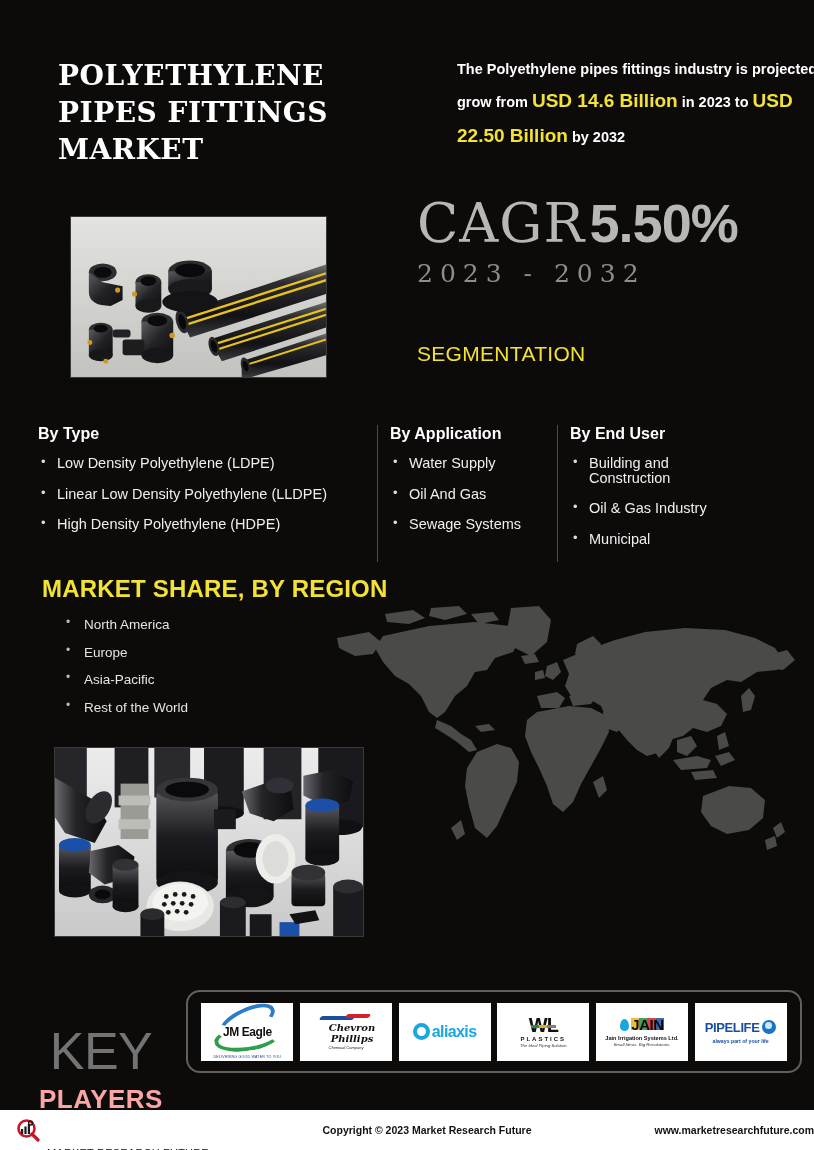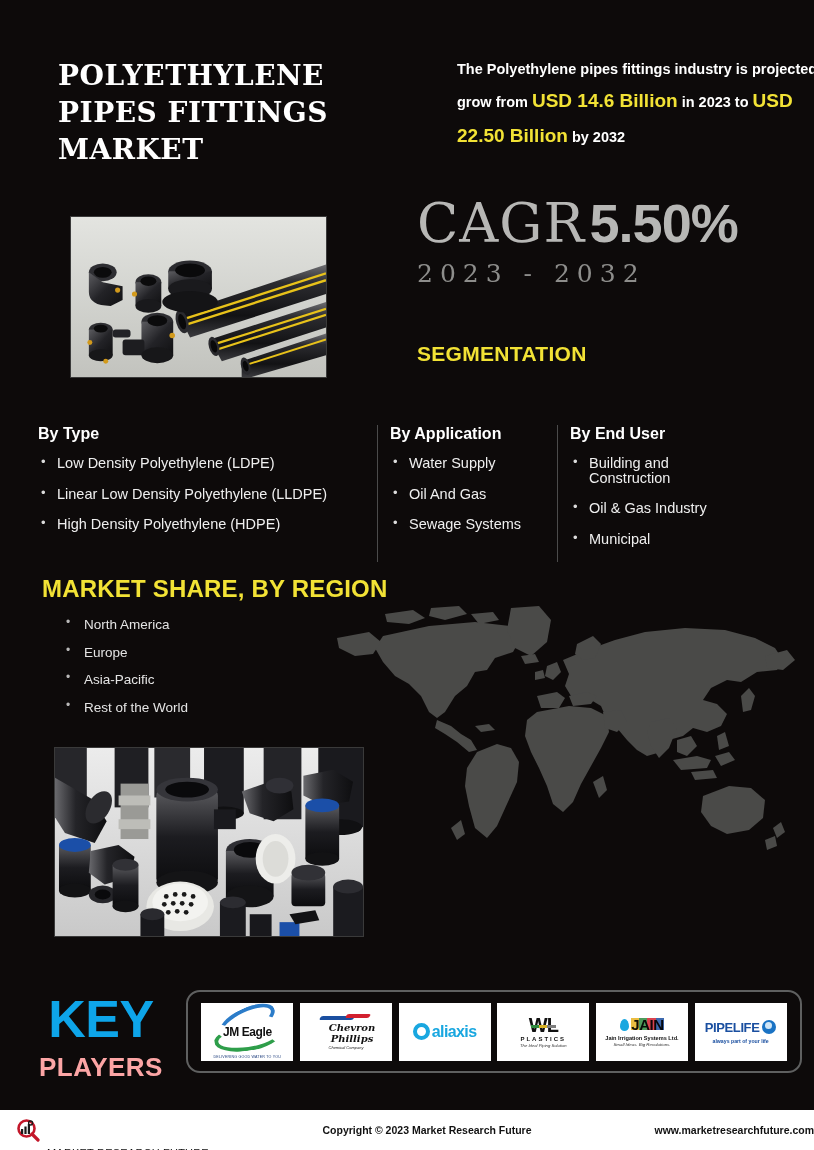--- a/index.html
+++ b/index.html
@@ -73,21 +73,21 @@
     font-size: 25px;
     color: #8d8d8b;
     letter-spacing: 7px;
   }
 
   .segmentation-title {
     position: absolute;
     left: 417px;
     top: 342px;
     font-size: 21px;
-    font-weight: 700;
+    font-weight: 400;
     color: #f2e235;
     letter-spacing: 0.3px;
   }
 
   
   .img-top {
     position: absolute;
     left: 70px;
     top: 216px;
     width: 257px;
@@ -185,24 +185,25 @@
   
   .key-label {
     position: absolute;
     left: 26px;
     top: 995px;
     width: 150px;
     text-align: center;
   }
   .key-word {
     font-size: 52px;
-    font-weight: 700;
-    color: #0ea5e9;
+    font-weight: 400;
+    color: #737373;
     line-height: 0.95;
     letter-spacing: -0.5px;
+    margin-top: 32px;
   }
   .players-word {
     font-size: 26px;
     font-weight: 700;
     color: #fca5a5;
     letter-spacing: 0.5px;
     margin-top: 8px;
   }
 
   .players-box {

